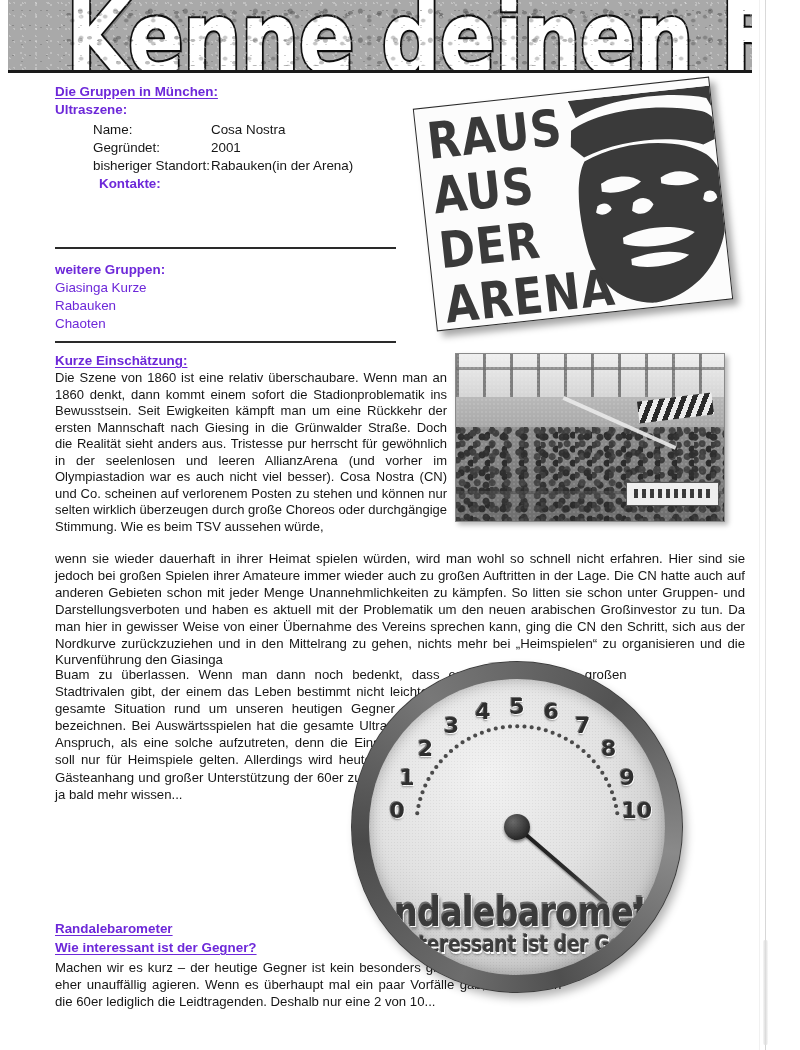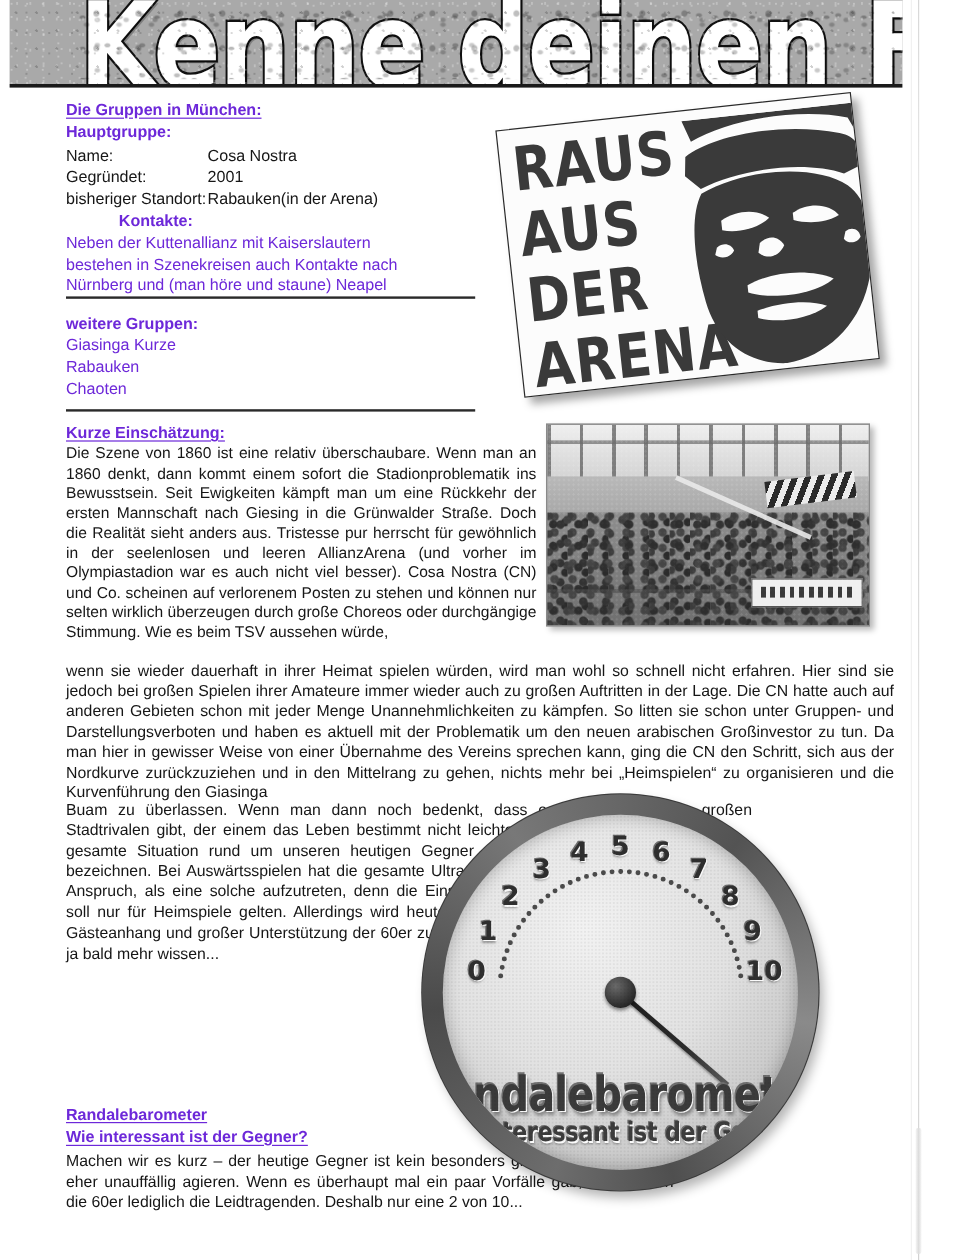--- a/index.html
+++ b/index.html
@@ -51,21 +51,21 @@
     background-size:31px 26px,27px 23px,35px 29px,24px 21px,29px 25px;
     mix-blend-mode:multiply;opacity:.5;pointer-events:none;}
   .banner-rule{position:absolute;left:8px;top:70px;width:744px;height:3px;background:#1a1a1a;}
 
   
   .t{position:absolute;font-size:13.4px;line-height:16.6px;color:#6d28d9;}
   .bold{font-weight:700;}
   .uline{text-decoration:underline;text-underline-offset:2px;font-weight:700;}
   .hr{position:absolute;height:2px;background:#2a2a2a;}
 
-  .kv{position:absolute;font-size:13.4px;line-height:17px;color:#161616;}
+  .kv{position:absolute;font-size:13.4px;line-height:17px;color:#161616;margin-left:38px;}
   .kv .k{display:inline-block;width:118px;}
 
   
   .col-narrow{position:absolute;left:55px;top:370px;width:392px;
     font-size:13px;line-height:16.55px;text-align:justify;color:#161616;}
   .col-wide{position:absolute;left:55px;top:551px;width:690px;
     font-size:13.2px;line-height:16.9px;text-align:justify;color:#161616;}
   .col-wrap{position:absolute;left:55px;top:666px;width:690px;
     font-size:13.2px;line-height:17.1px;text-align:justify;color:#161616;}
   .col-bottom{position:absolute;left:55px;top:940px;width:690px;
@@ -164,34 +164,33 @@
 
 <div class="page">
 
   <div class="banner">
     <div class="banner-title">Kenne deinen Feind!</div>
     <div class="banner-grit"></div>
   </div>
   <div class="banner-rule"></div>
 
   <div class="t uline" style="left:55px;top:84px;">Die Gruppen in München:</div>
-  <div class="t bold" style="left:55px;top:102px;">Hauptgruppe:</div>
+  <div class="t bold" style="left:55px;top:102px;">Ultraszene:</div>
 
   <div class="kv" style="left:55px;top:121px;">
     <span class="k">Name:</span><span>Cosa Nostra</span>
   </div>
   <div class="kv" style="left:55px;top:139px;">
     <span class="k">Gegründet:</span><span>2001</span>
   </div>
   <div class="kv" style="left:55px;top:157px;">
     <span class="k">bisheriger Standort:</span><span>Rabauken(in der Arena)</span>
   </div>
 
   <div class="t bold" style="left:55px;top:176px;padding-left:44px;">Kontakte:</div>
-  <div class="t" style="left:55px;top:194px;width:310px;line-height:17.6px;">Neben der Kuttenallianz mit Kaiserslautern bestehen in Szenekreisen auch Kontakte nach Nürnberg und (man höre und staune) Neapel</div>
 
   <div class="hr" style="left:55px;top:247px;width:341px;"></div>
 
   <div class="t bold" style="left:55px;top:262px;">weitere Gruppen:</div>
   <div class="t" style="left:55px;top:280px;">Giasinga Kurze</div>
   <div class="t" style="left:55px;top:298px;">Rabauken</div>
   <div class="t" style="left:55px;top:316px;">Chaoten</div>
 
   <div class="hr" style="left:55px;top:341px;width:341px;"></div>
 

